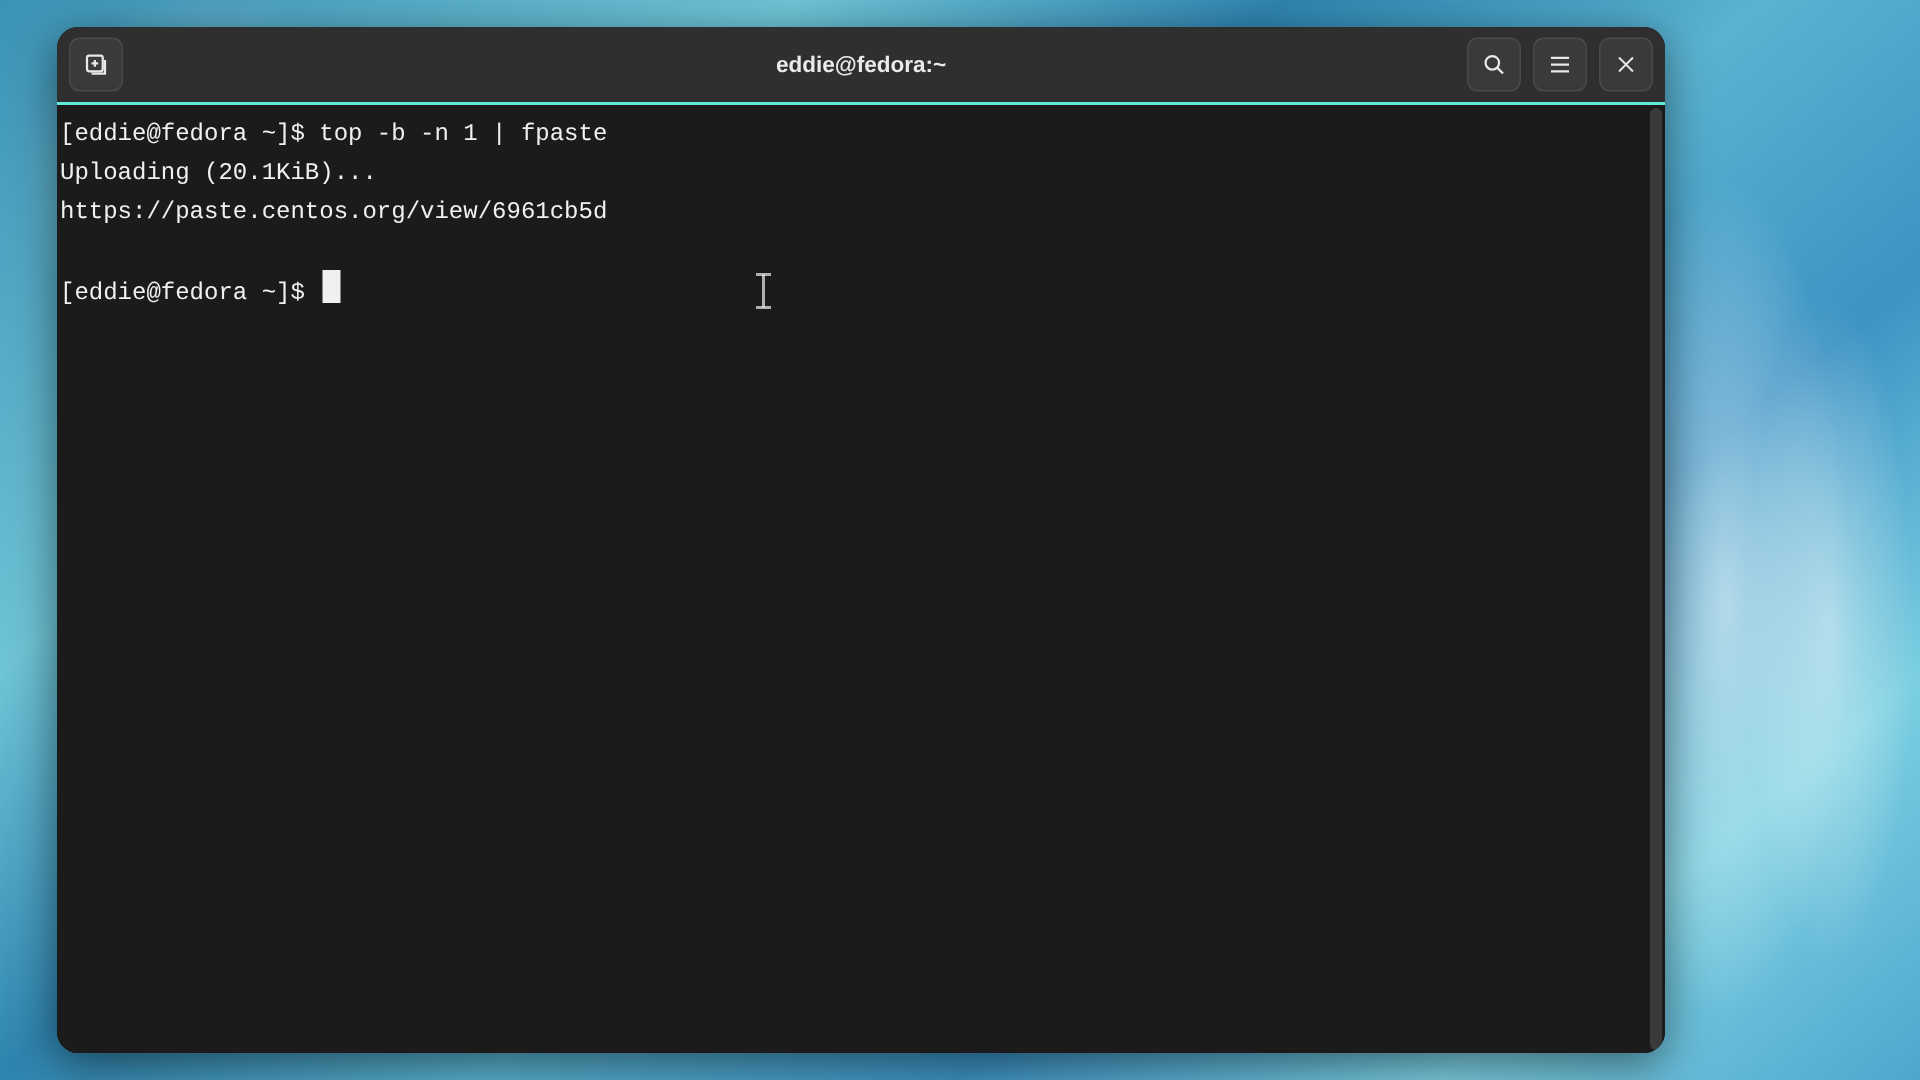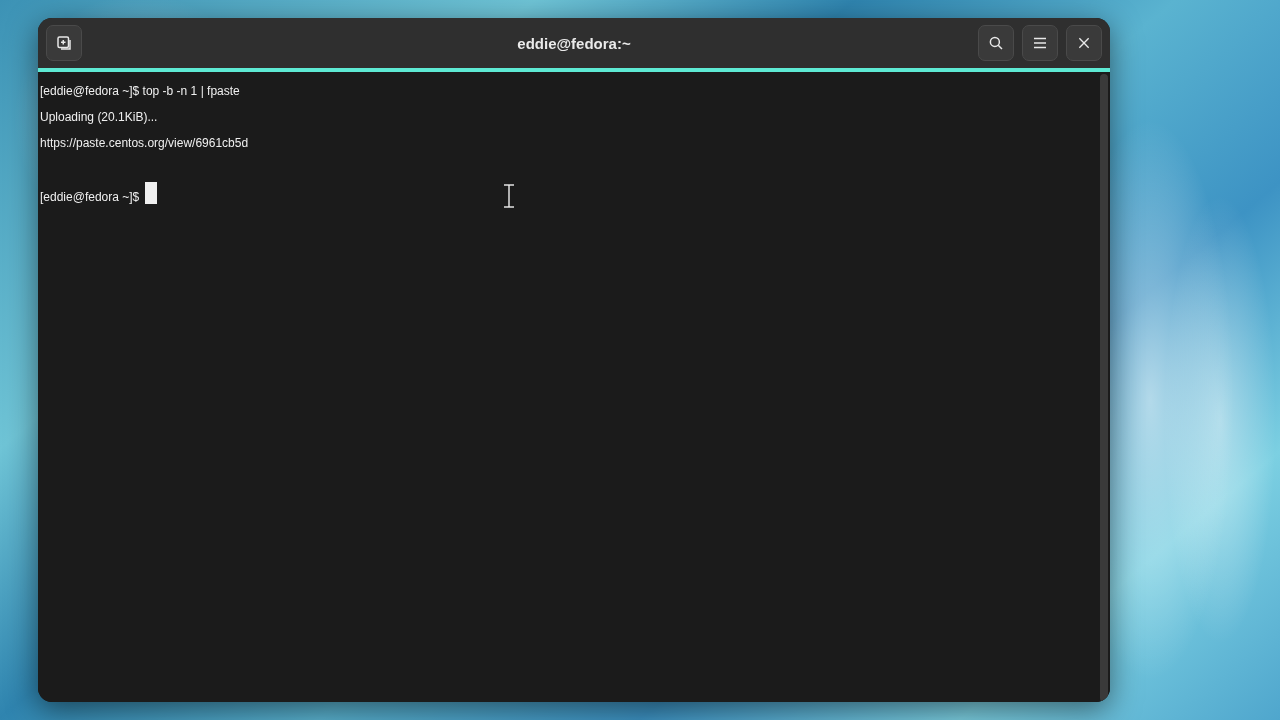--- a/index.html
+++ b/index.html
@@ -30,21 +30,21 @@
     background: #1b1b1b;
     border-radius: 14px;
     box-shadow: 0 8px 30px rgba(0,0,0,0.5);
     display: flex;
     flex-direction: column;
     overflow: hidden;
   }
   .titlebar {
     height: 50px;
     background: #2f2f2f;
-    border-bottom: 4px solid #5eead4;
+    border-bottom: 2px solid #5eead4;
     display: flex;
     align-items: center;
     padding: 0 8px;
     gap: 8px;
     position: relative;
   }
   .title {
     position: absolute;
     left: 0;
     right: 0;
@@ -77,22 +77,22 @@
   .terminal-area {
     flex: 1;
     padding: 6px 2px 6px 2px;
     color: #e8e8e8;
     background: #1b1b1b;
     overflow: hidden;
     position: relative;
   }
   pre.term {
     margin: 0;
-    font-family: Liberation Sans, sans-serif;
-    font-size: 12px;
+    font-family: Liberation Mono, monospace;
+    font-size: 16px;
     line-height: 26px;
     white-space: pre;
     color: #f0f0f0;
   }
   .cursor {
     display: inline-block;
     width: 12px;
     height: 22px;
     background: #f0f0f0;
     vertical-align: -3px;

